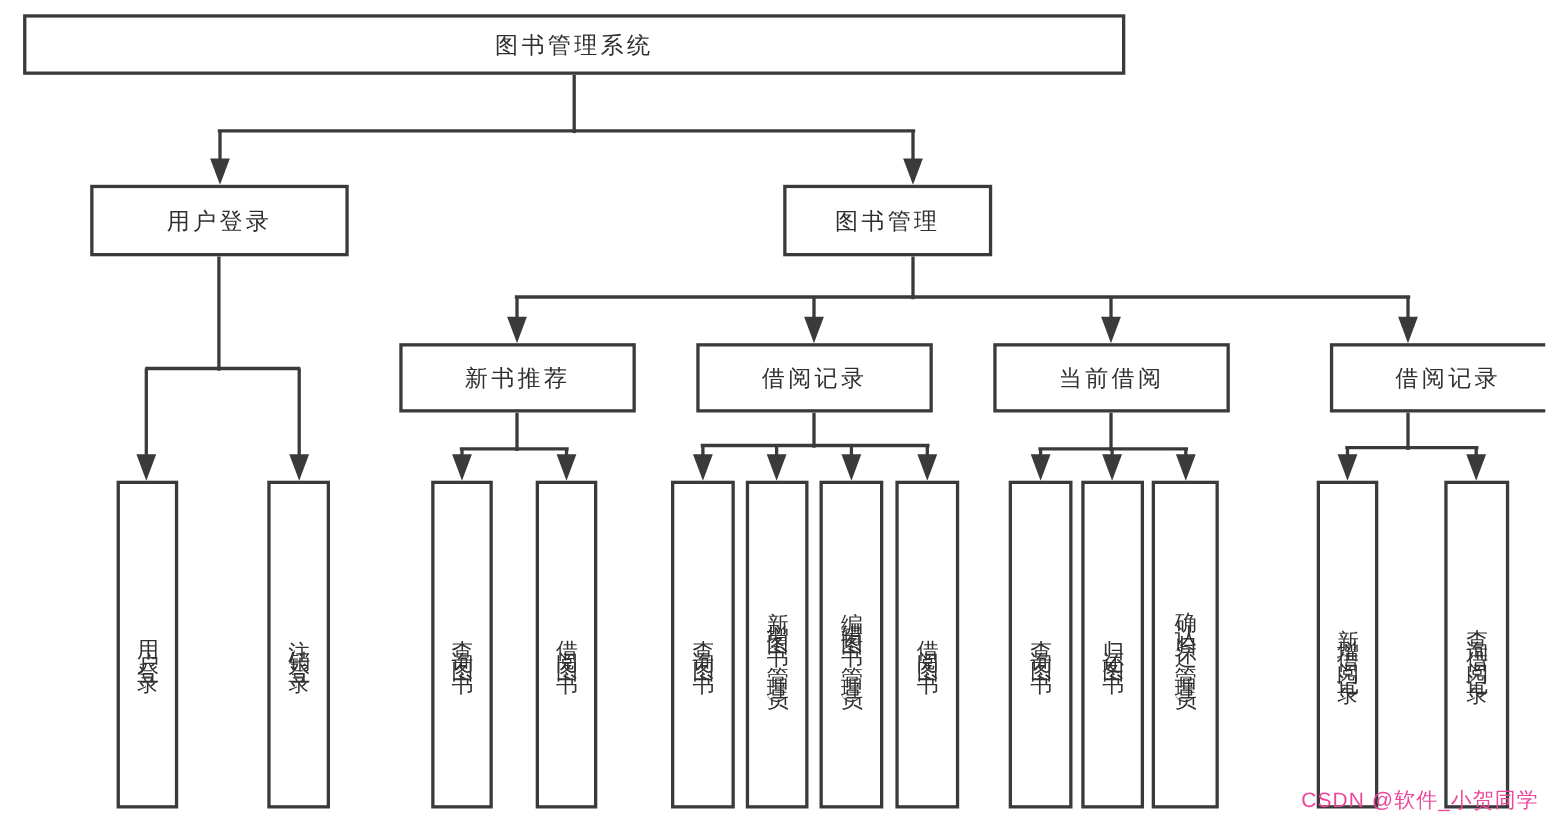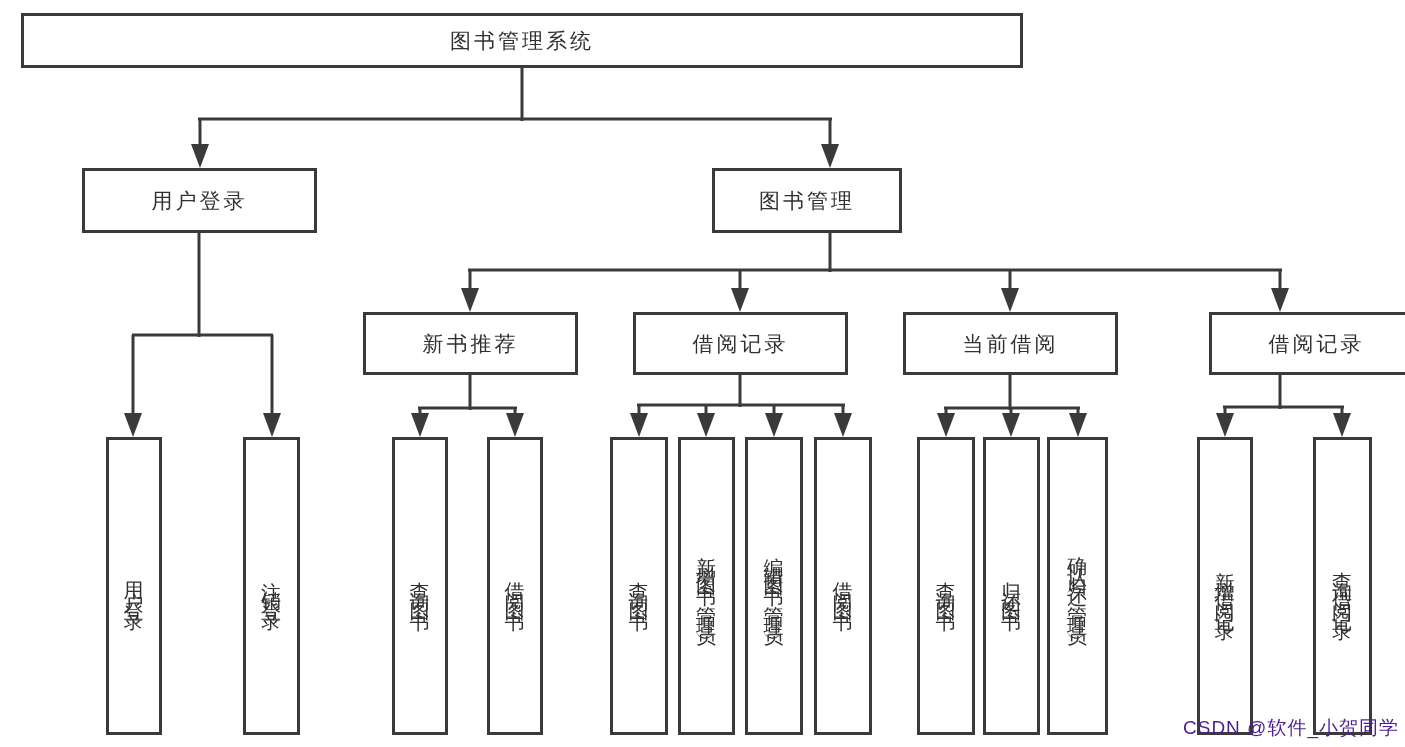--- a/index.html
+++ b/index.html
@@ -70,21 +70,21 @@
   .d2 { left: 983px;  width: 57px; }
   .d3 { left: 1047px; width: 61px; }
   .e1 { left: 1197px; width: 56px; }
   .e2 { left: 1313px; width: 59px; }
   .watermark {
     position: absolute;
     left: 1183px;
     top: 715px;
     font-size: 19px;
     letter-spacing: 1px;
-    color: #4c1d95;
+    color: #ec4899;
     white-space: nowrap;
     z-index: 5;
   }
 </style>
 </head>
 <body>
 
 <div class="stage">
 
   <svg class="connectors" viewBox="0 0 1405 747" xmlns="http://www.w3.org/2000/svg">

